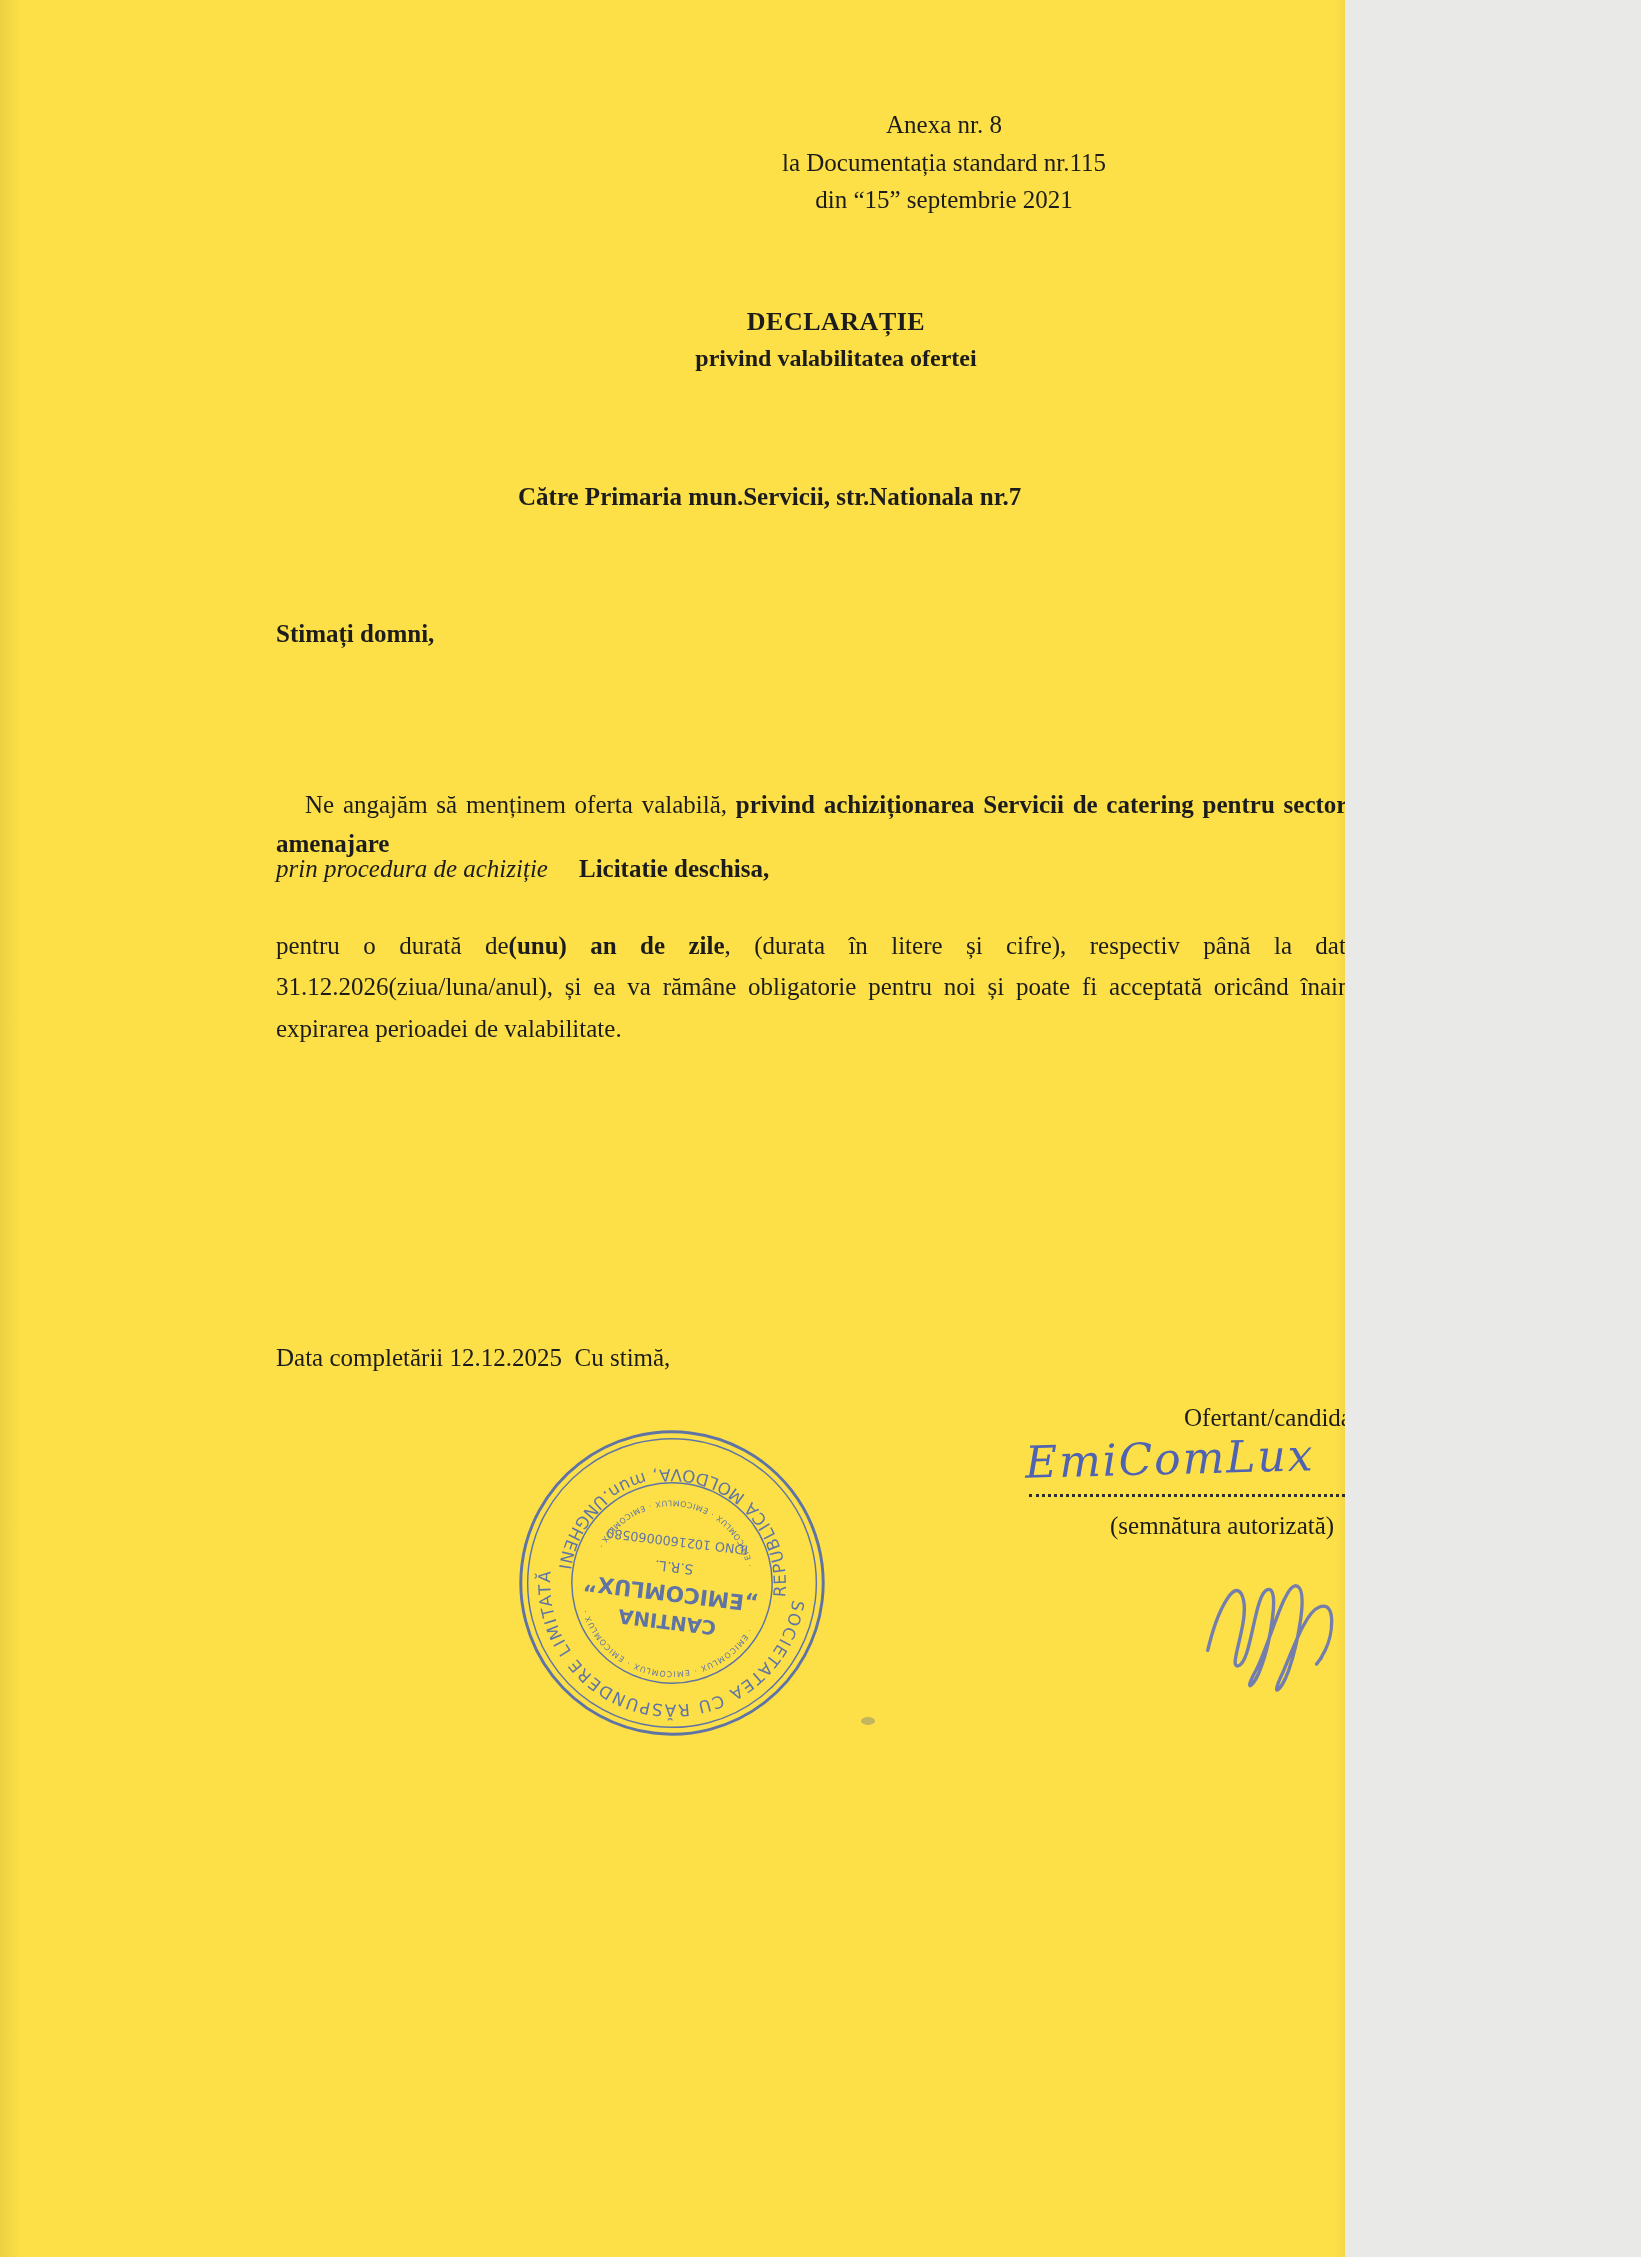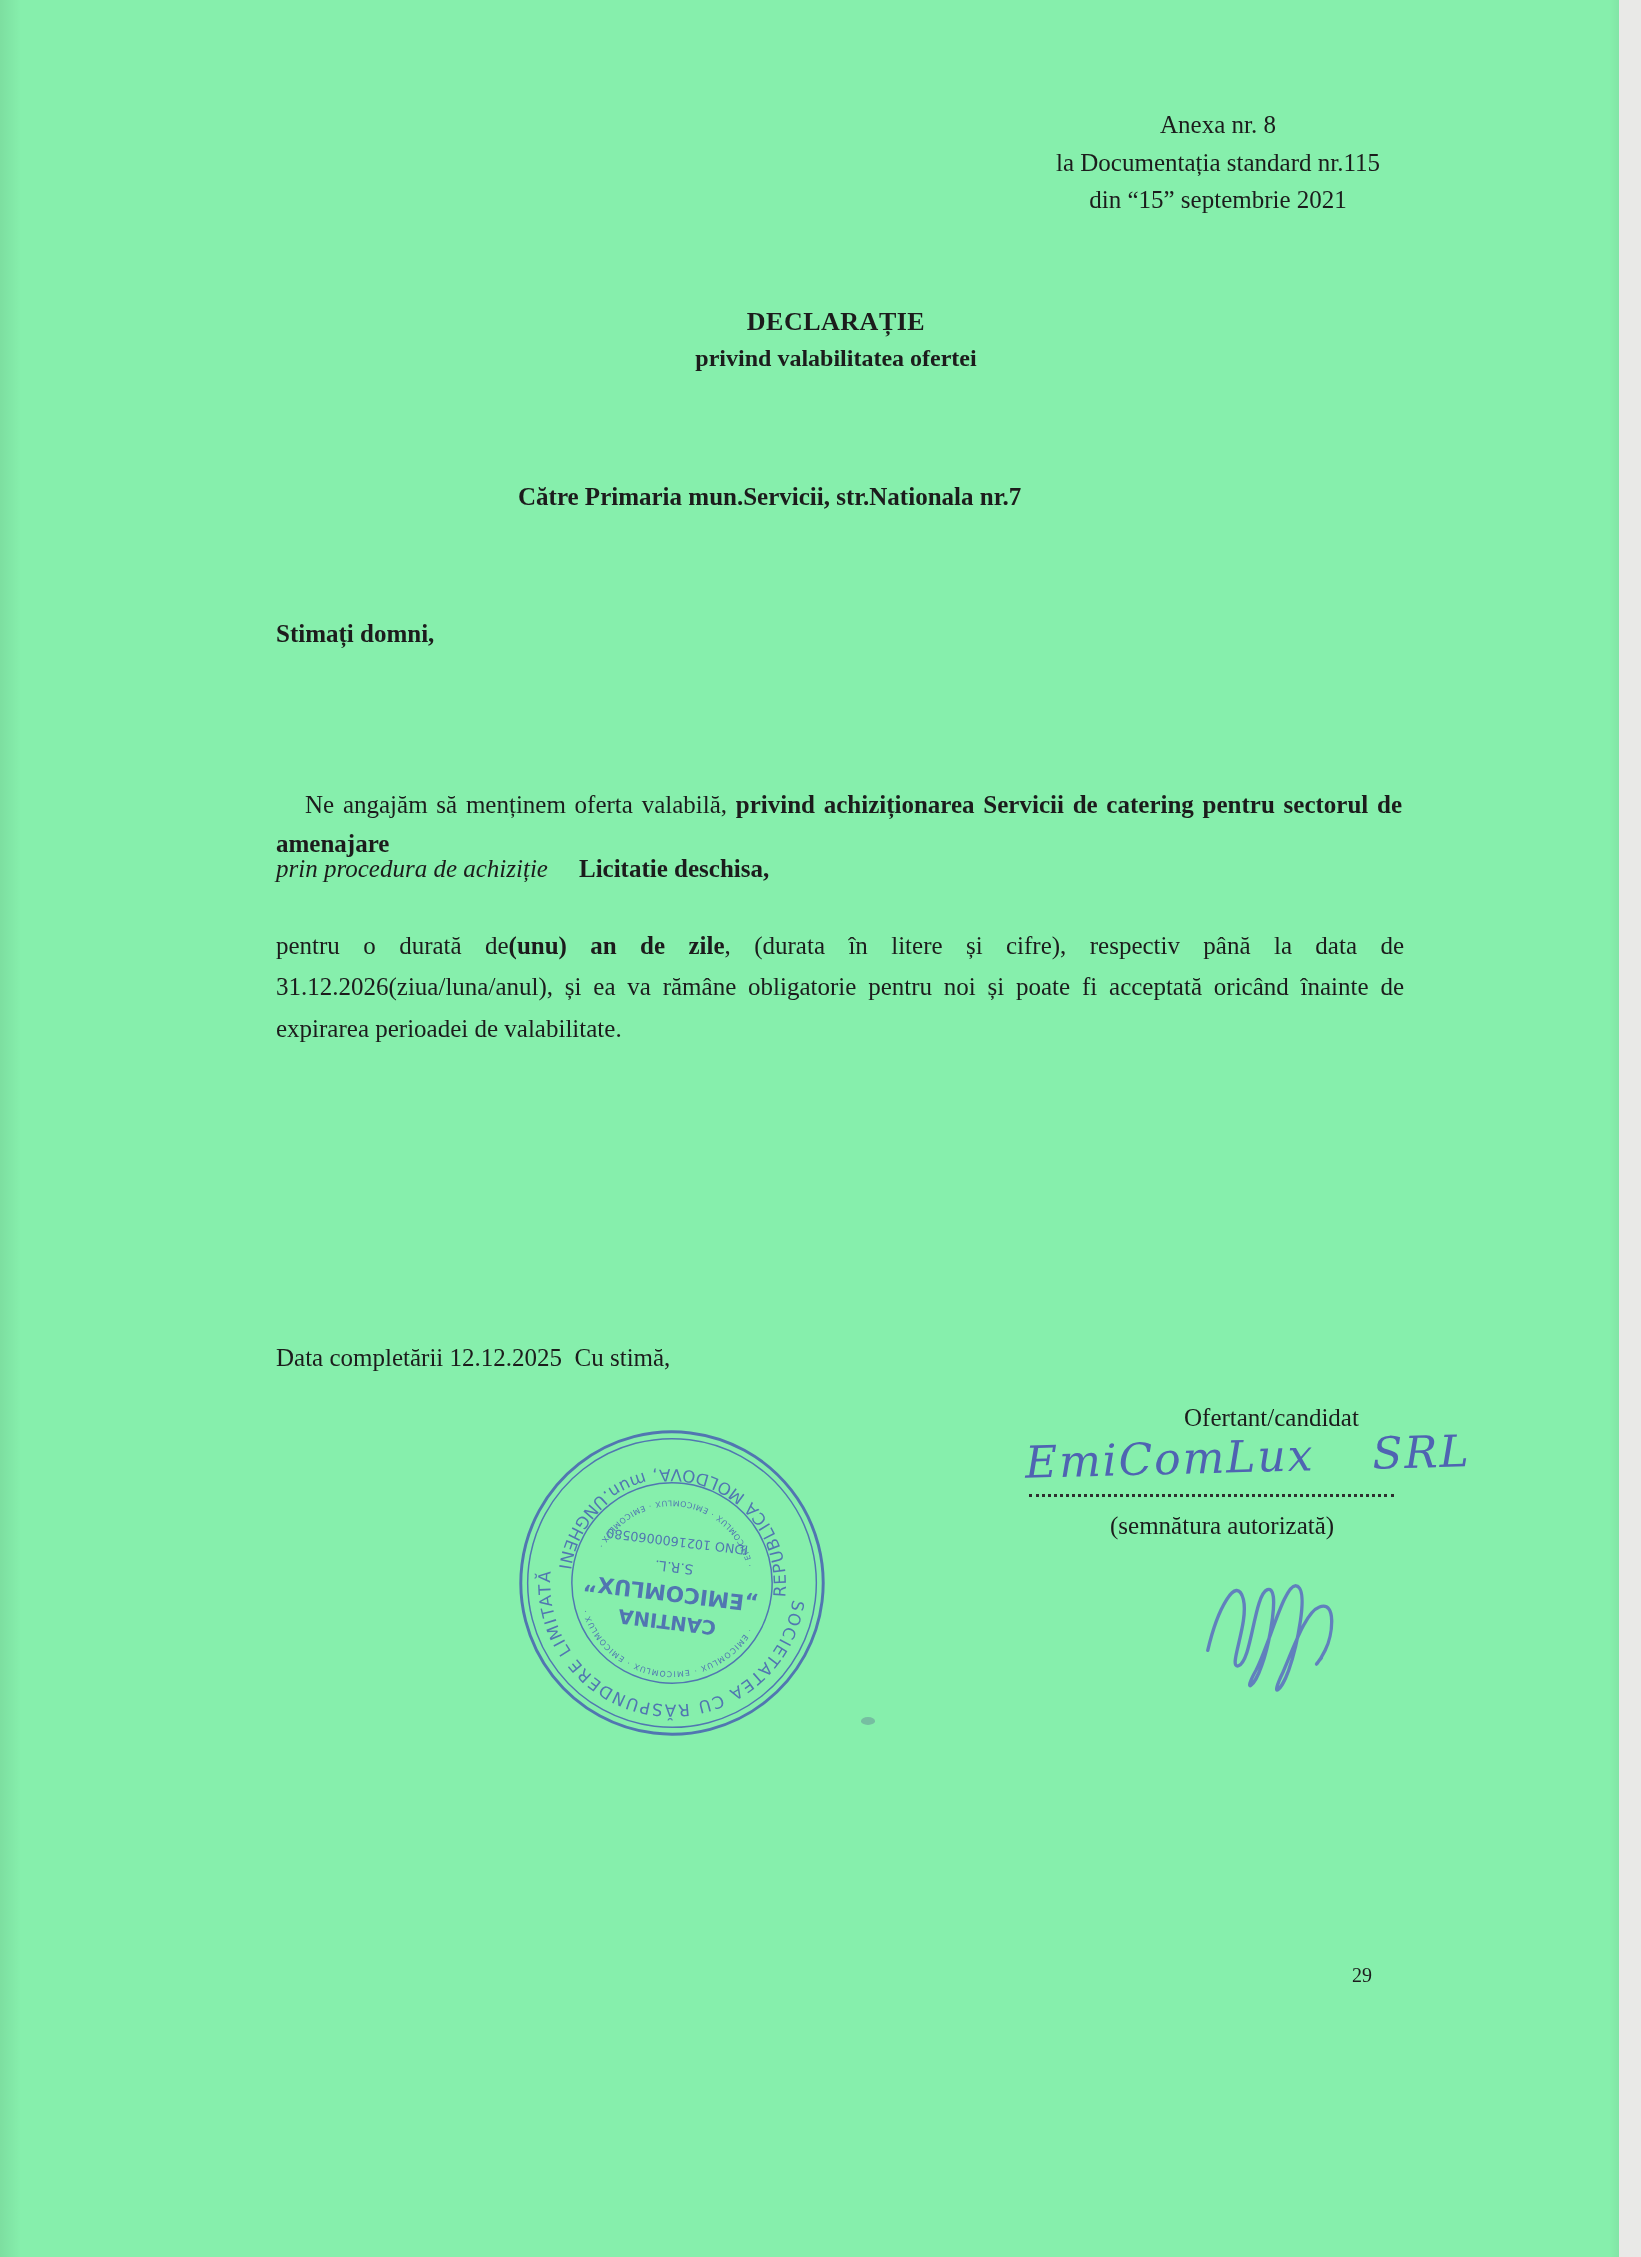--- a/index.html
+++ b/index.html
@@ -1,20 +1,20 @@
 <!DOCTYPE html>
 <html><head>
 <meta charset="utf-8">
 <style>
   * { margin:0; padding:0; box-sizing:border-box; }
   html,body { width:1641px; height:2257px; }
   body { background:#e9e9e7; font-family:"Liberation Serif", serif; }
   .page {
-    position:relative; width:1619px; height:2257px;
-    background:#86efac; overflow:hidden; color:#1c1c1c;
+    position:relative; width:1345px; height:2257px;
+    background:#fde047; overflow:hidden; color:#1c1c1c;
   }
   .page::before {
     content:""; position:absolute; left:0; top:0; bottom:0; width:21px;
     background:linear-gradient(90deg, rgba(0,0,0,0.07), rgba(0,0,0,0));
     pointer-events:none;
   }
   .page::after {
     content:""; position:absolute; right:0; top:0; bottom:0; width:9.7px;
     background:linear-gradient(270deg, rgba(0,0,0,0.04), rgba(0,0,0,0));
     pointer-events:none;

